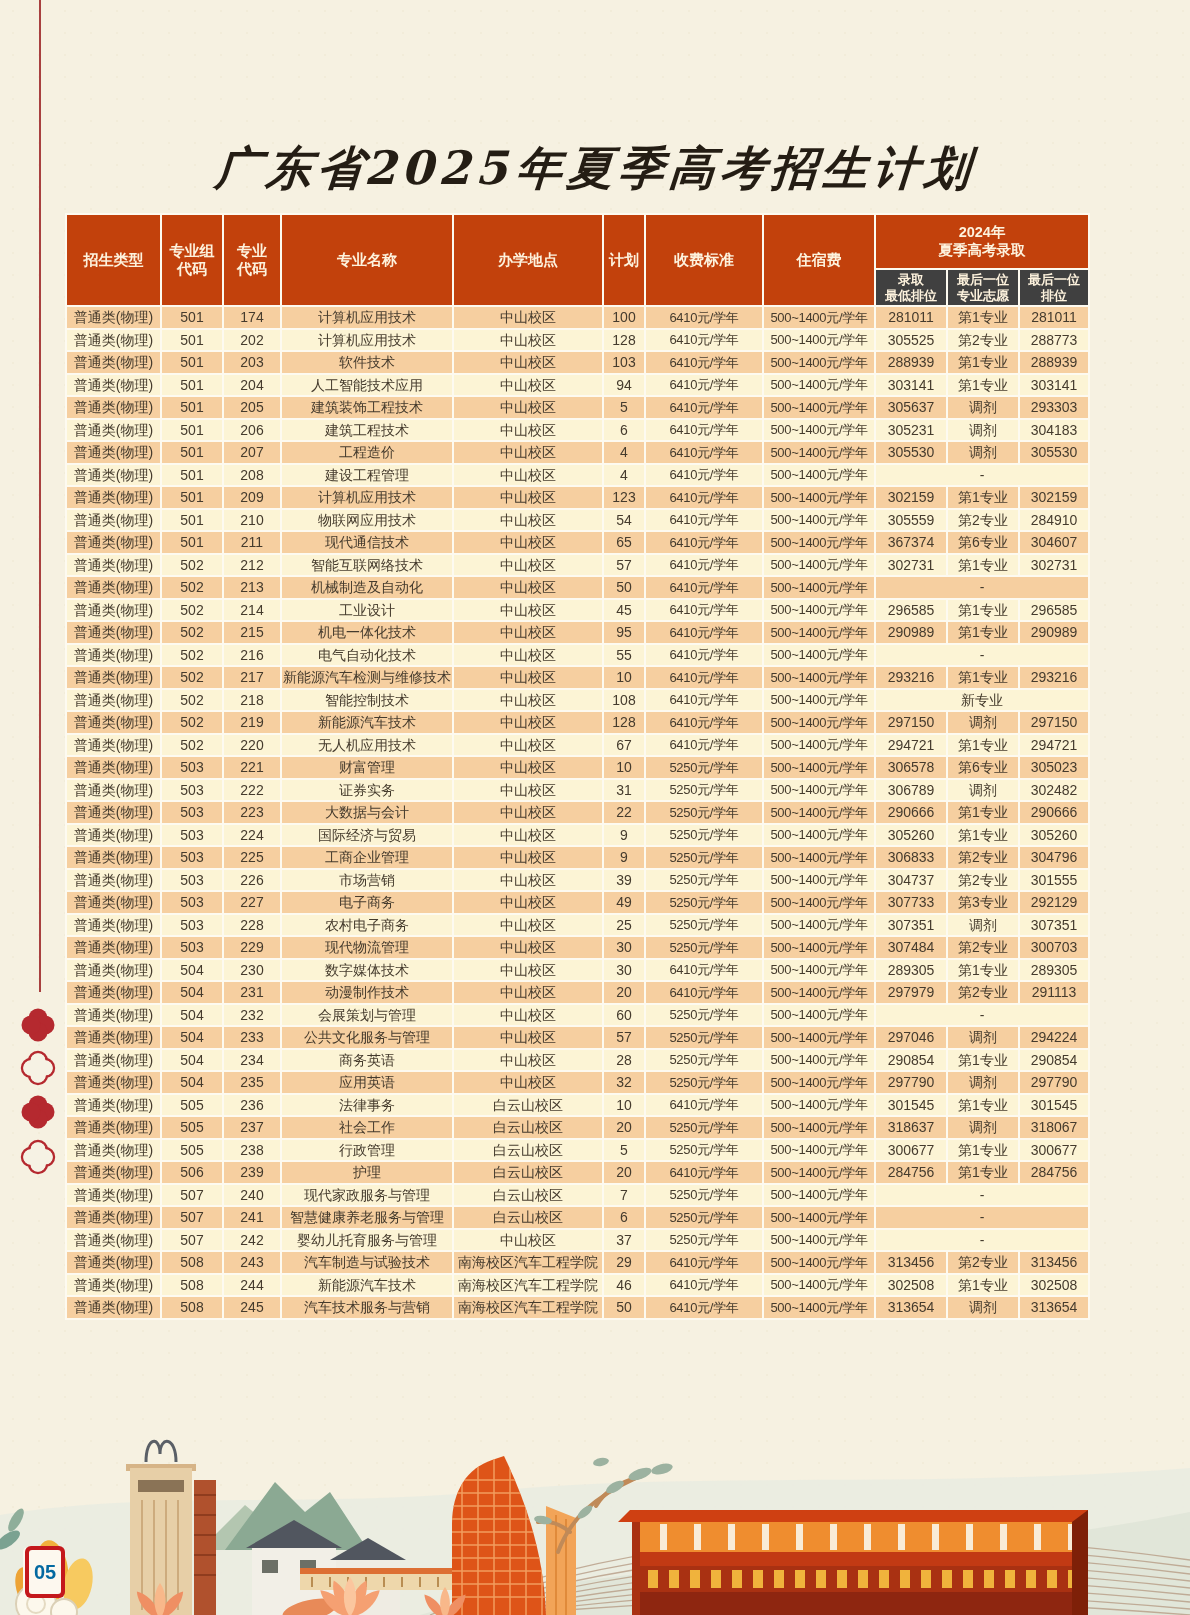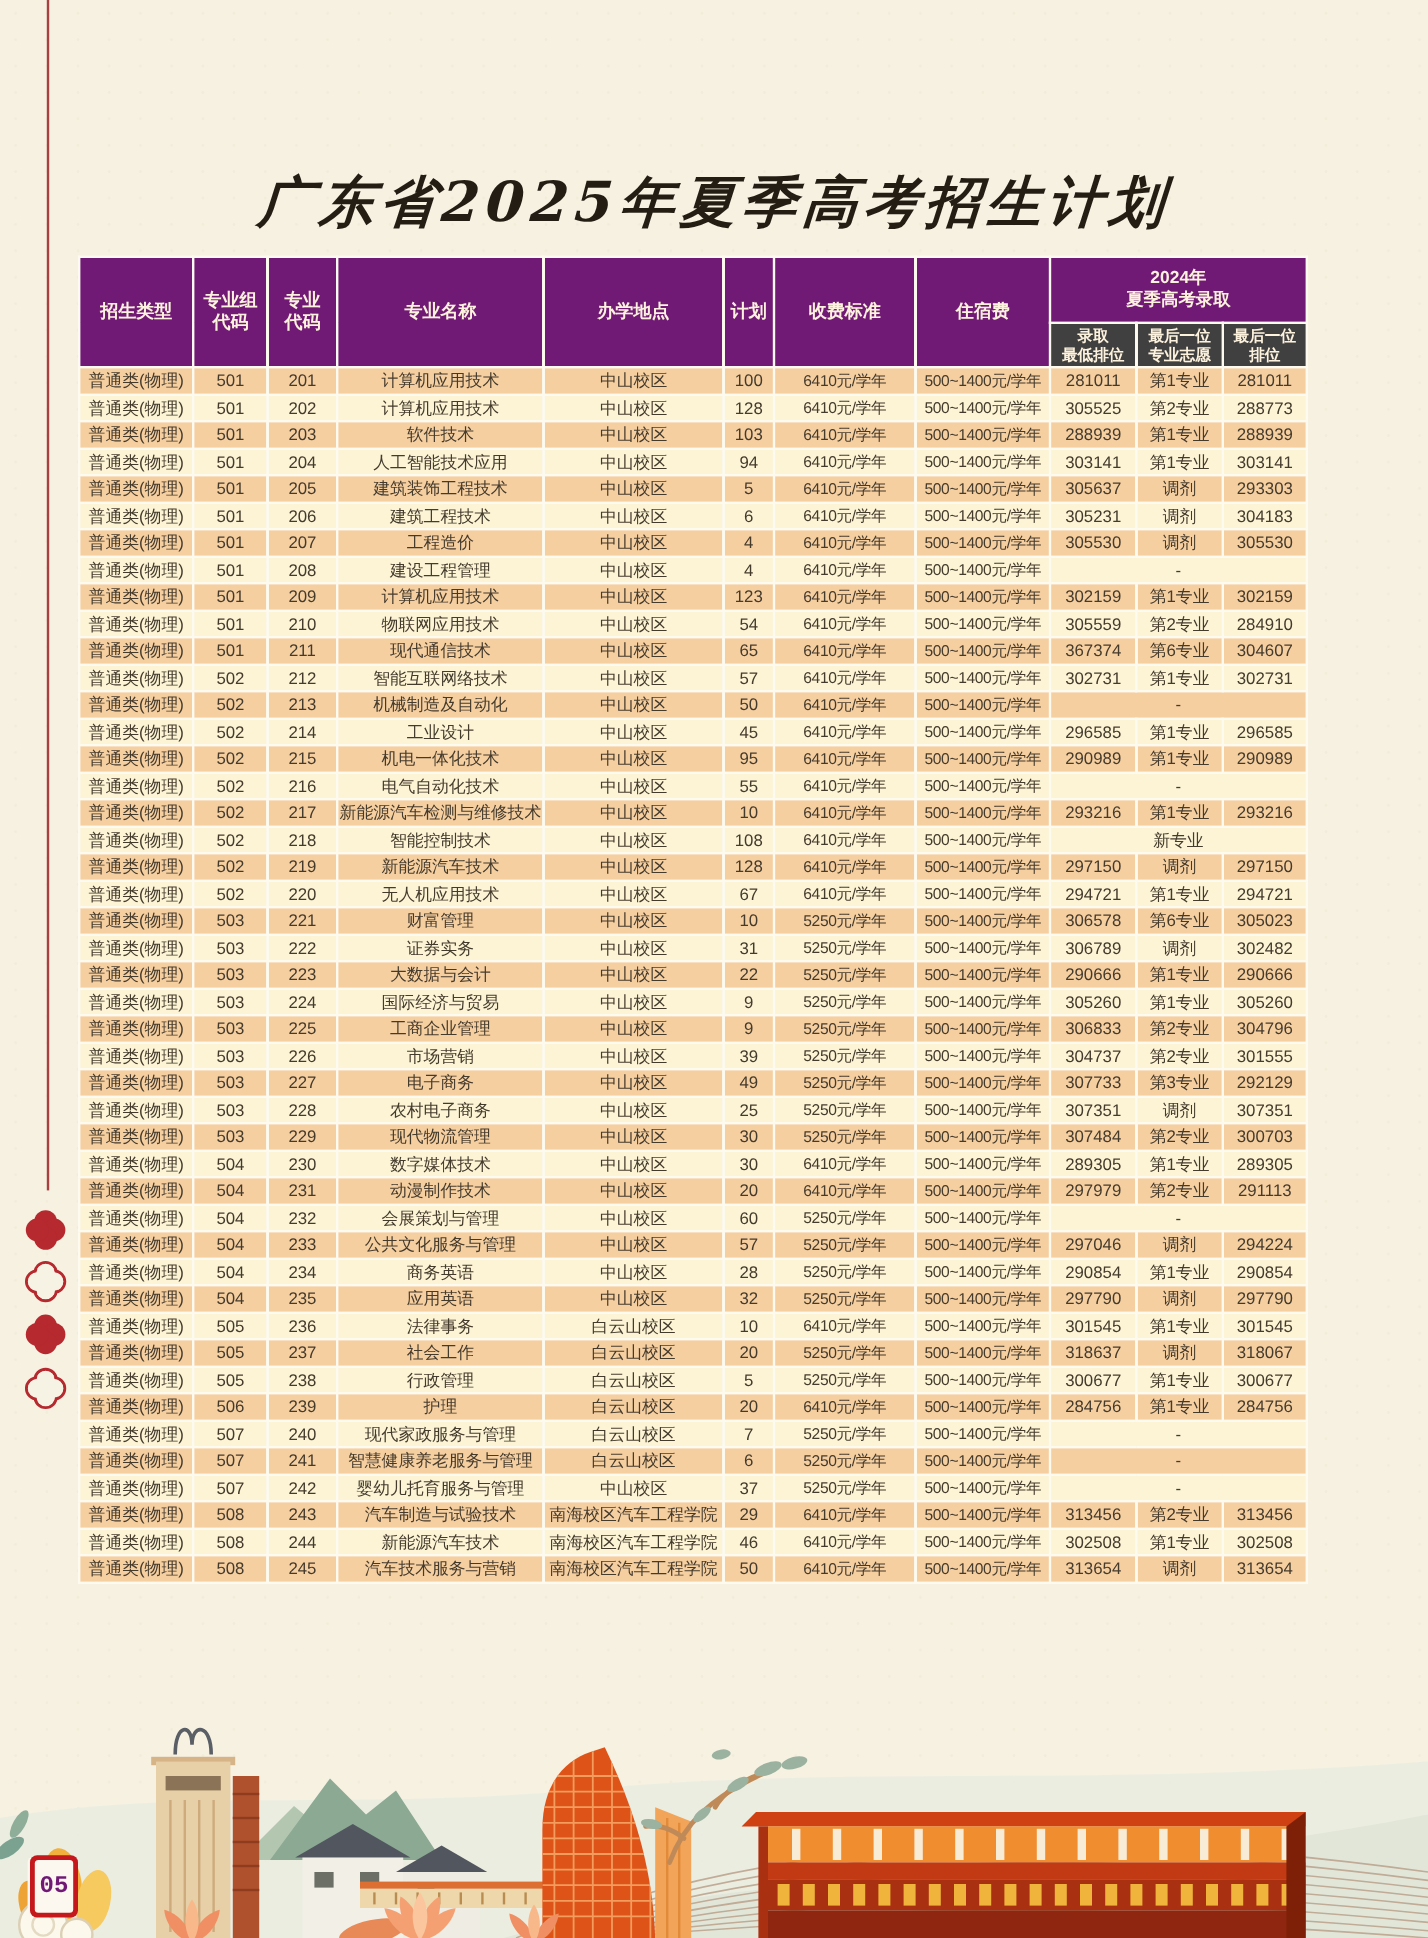--- a/index.html
+++ b/index.html
@@ -17,38 +17,38 @@
   .page-title{
     position:absolute;top:138px;left:0;width:100%;text-align:center;
     font-family:"DejaVu Serif",serif;font-weight:bold;font-style:italic;
     font-size:46px;letter-spacing:5px;color:#241d14;
     transform:skewX(-4deg);
   }
   .table-wrap{position:absolute;left:65px;top:213px;width:1023px;}
   table{border-collapse:collapse;table-layout:fixed;width:1023px;}
   th,td{border:2.5px solid #fdfaf0;text-align:center;vertical-align:middle;
         overflow:hidden;white-space:nowrap;padding:0 1px;box-sizing:border-box;}
-  thead th{background:#701a75;color:#fdf2dd;font-weight:bold;font-size:15px;
+  thead th{background:#c2410c;color:#fdf2dd;font-weight:bold;font-size:15px;
            white-space:pre-line;line-height:1.18;height:55px;}
   thead th.group{font-size:14.5px;}
   thead tr.sub th{background:#404040;font-size:13px;height:37px;font-weight:bold;}
   tbody td{font-size:14px;color:#453b2d;height:22.5px;line-height:1;}
   tbody tr:nth-child(odd) td{background:#f6cfa0;}
   tbody tr:nth-child(even) td{background:#fcf4d5;}
   td.fee{font-size:13px;letter-spacing:-0.3px;}
   td.note{font-size:14px;}
   .page-badge{
     position:absolute;left:25px;top:1546px;width:40px;height:52px;z-index:5;
     background:#c4181c;border-radius:6px;padding:4px;box-sizing:border-box;
     box-shadow:-3px 0 0 -1px #fdf8ef;
   }
   .page-badge .inner{
     width:100%;height:100%;background:#fdf8ef;border-radius:3px;
     display:flex;align-items:center;justify-content:center;
-    font-family:Liberation Mono, monospace;font-weight:bold;font-size:20px;color:#701a75;
+    font-family:Liberation Sans, sans-serif;font-weight:bold;font-size:20px;color:#0369a1;
   }
   .quatrefoils{position:absolute;left:19px;top:1005px;}
   .illus{position:absolute;left:0;bottom:0;width:1190px;height:195px;}
 </style>
 </head>
 <body>
 
 <div class="red-line"></div>
 
 <svg class="quatrefoils" width="38" height="172" viewBox="0 0 38 172">
@@ -132,21 +132,21 @@
           <th>最后一位
 专业志愿</th>
           <th>最后一位
 排位</th>
         </tr>
       </thead>
       <tbody>
         <tr>
           <td>普通类(物理)</td>
           <td>501</td>
-          <td>201</td>
+          <td>174</td>
           <td>计算机应用技术</td>
           <td>中山校区</td>
           <td>100</td>
           <td class="fee">6410元/学年</td>
           <td class="fee">500~1400元/学年</td>
           <td>281011</td>
           <td>第1专业</td>
           <td>281011</td>
         </tr>
         <tr>

